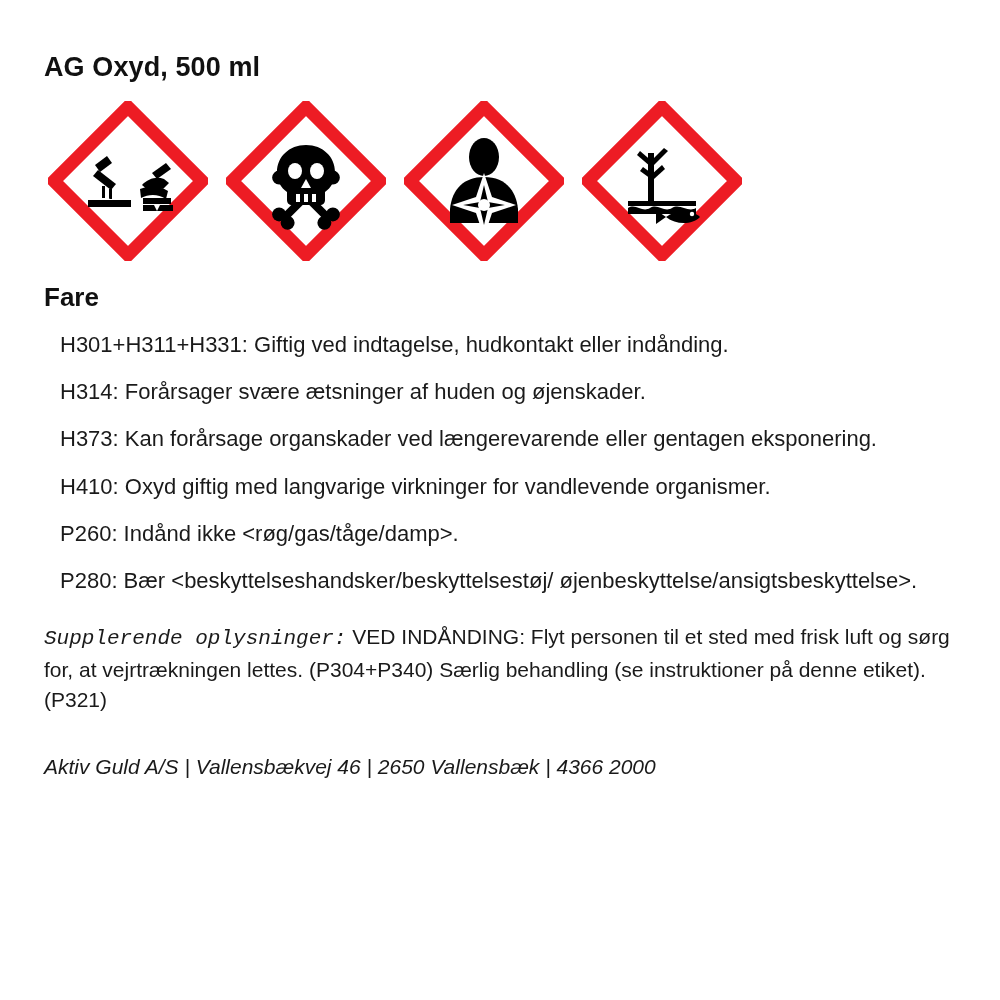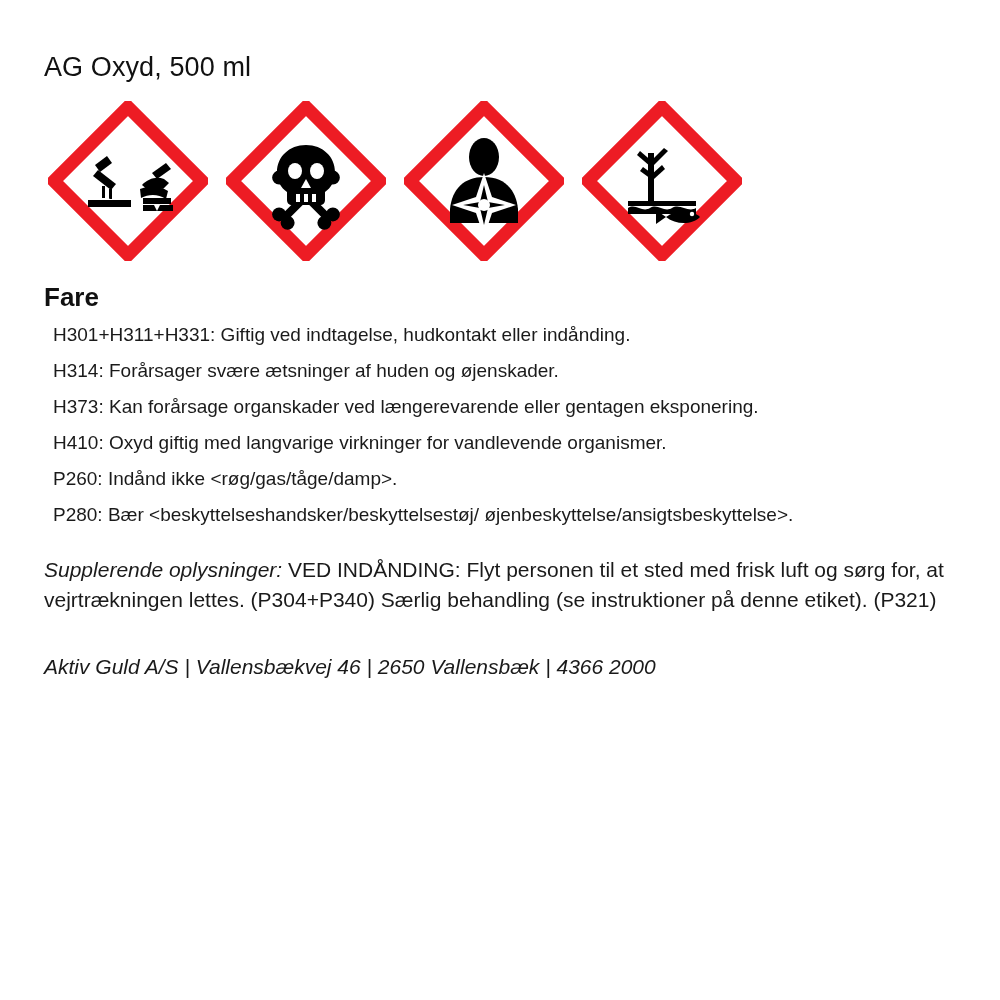--- a/index.html
+++ b/index.html
@@ -15,21 +15,21 @@
     overflow: hidden;
   }
   .label-sheet {
     box-sizing: border-box;
     width: 1000px;
     height: 1000px;
     padding: 44px 44px 0 44px;
   }
   .product-title {
     font-size: 27px;
-    font-weight: normal;
+    font-weight: bold;
     letter-spacing: 0.1px;
     margin: 8px 0 0 0;
     color: #111111;
   }
   .product-code {
     font-size: 16px;
     margin: 12px 0 0 0;
     color: #222222;
     letter-spacing: 0.2px;
   }
@@ -50,36 +50,37 @@
     width: 160px;
     height: 160px;
   }
   .signal-word {
     font-size: 26px;
     font-weight: bold;
     margin: 21px 0 4px 0;
     color: #111111;
   }
   .hazard-line {
-    font-size: 19px;
+    font-size: 22px;
     line-height: 1.42;
-    margin: 9px;
+    margin: 16px;
     color: #1a1a1a;
   }
   .hazard-list {
     margin: 6px 0 0 0;
   }
   .supplemental {
     font-size: 21px;
     line-height: 1.45;
     margin: 26px 0 0 0;
     color: #1a1a1a;
   }
   .supplemental em {
     font-style: italic;
+    font-family: Liberation Mono, monospace;
   }
   .supplier {
     font-size: 21px;
     font-style: italic;
     line-height: 1.45;
     margin: 36px 0 0 0;
     color: #1a1a1a;
   }
 </style>
 </head>

